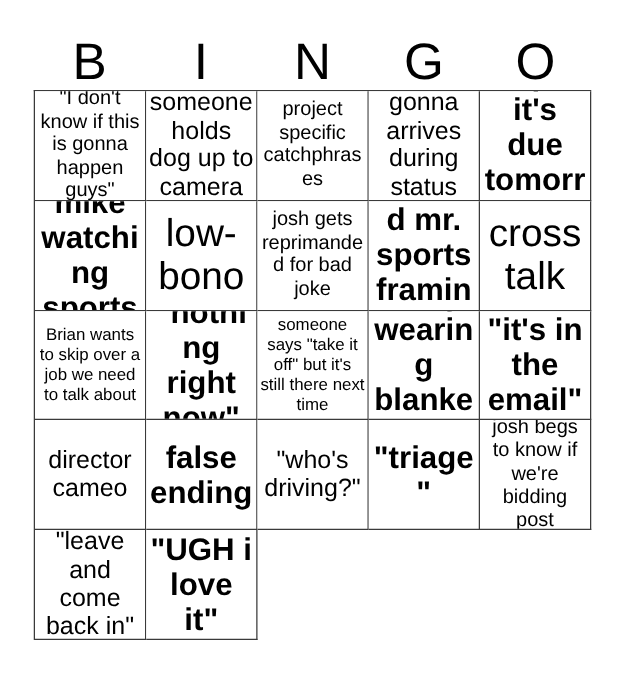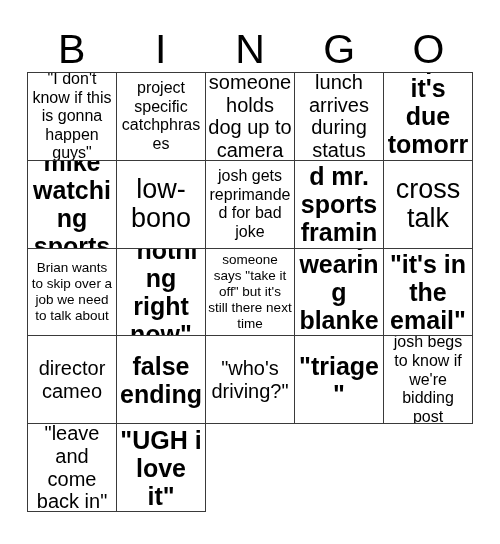--- a/index.html
+++ b/index.html
@@ -68,21 +68,21 @@
   }
   .cell-text {
     display: block;
     width: 100%;
     line-height: 1.12;
     word-wrap: break-word;
     overflow-wrap: break-word;
     hyphens: none;
   }
   
-  .s-xl { font-size: 27px; line-height: 1.1; }
+  .s-xl { font-size: 31px; line-height: 1.1; }
   .s-lg { font-size: 25px; line-height: 1.12; font-weight: bold; }
   .s-md { font-size: 20px; line-height: 1.14; }
   .s-sm { font-size: 16px; line-height: 1.16; }
   .s-xs { font-size: 13.5px; line-height: 1.18; }
 </style>
 </head>
 <body>
 
 <div id="card">
 
@@ -103,27 +103,27 @@
         <span>O</span>
       </div>
   </div>
 
   <div id="grid">
 
     <div class="cell">
         <span class="cell-text s-sm">"I don't know if this is gonna happen guys"</span>
       </div>
     <div class="cell">
+        <span class="cell-text s-md">someone holds dog up to camera</span>
+      </div>
+    <div class="cell">
         <span class="cell-text s-sm">project specific catchphrases</span>
       </div>
     <div class="cell">
-        <span class="cell-text s-md">someone holds dog up to camera</span>
-      </div>
-    <div class="cell">
-        <span class="cell-text s-md">lunch arrives during status</span>
+        <span class="cell-text s-md">gonna arrives during status</span>
       </div>
     <div class="cell">
         <span class="cell-text s-lg">oops, it's due tomorrow</span>
       </div>
 
     <div class="cell">
         <span class="cell-text s-lg">mike watching sports</span>
       </div>
     <div class="cell">
         <span class="cell-text s-xl">low-bono</span>

